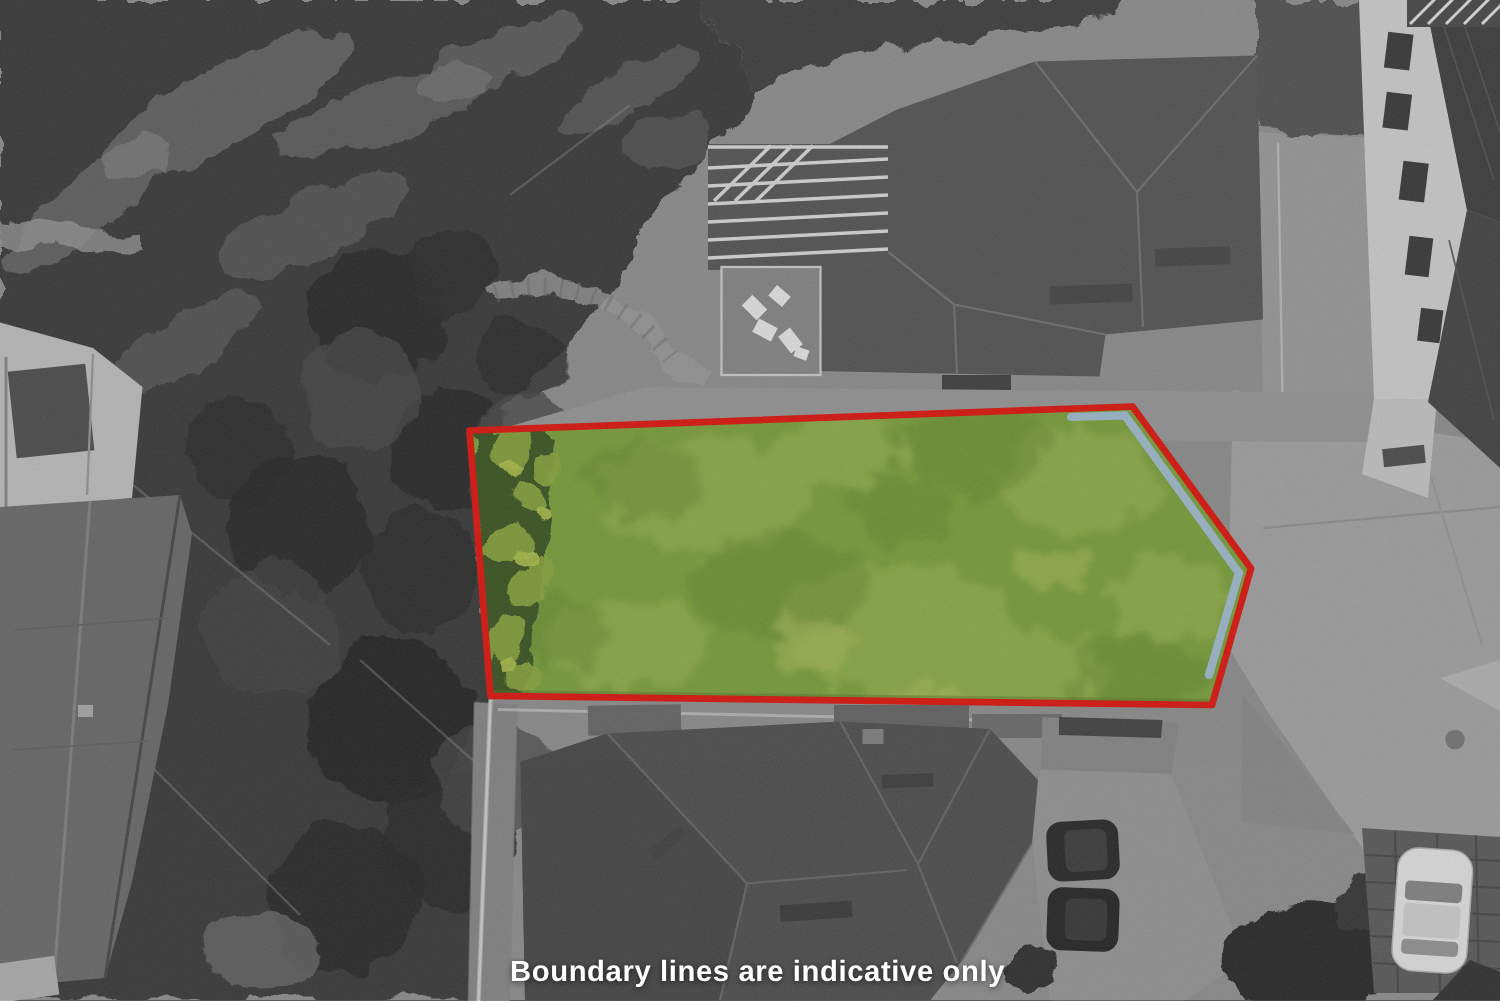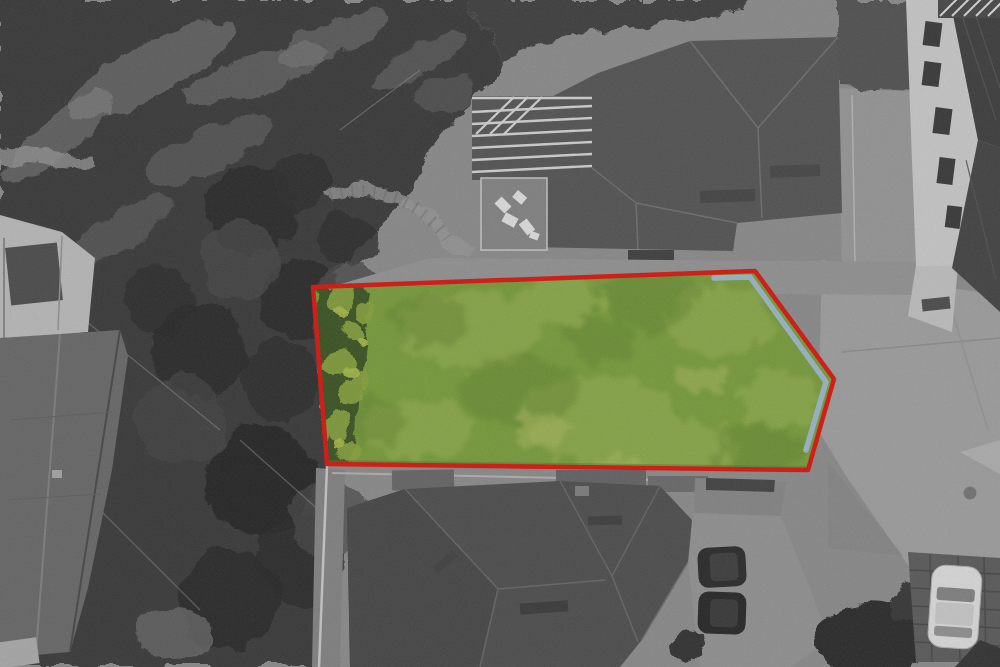--- a/index.html
+++ b/index.html
@@ -300,13 +300,14 @@
       <line x1="327" y1="464" x2="808" y2="470" stroke="#5a7d2e" stroke-width="8" opacity="0.45"></line>
     </g>
     <polyline fill="none" stroke-linecap="round" points="714,278 750,277 826,382 806,450" stroke="#a6c4d6" stroke-width="5.5"></polyline>
     <polygon fill="none" stroke-linejoin="round" points="313,287 755,271 834,379 808,470 327,464" stroke="#e8140c" stroke-width="4.5"></polygon>
   </g>
 
   <rect x="0" y="0" width="1000" height="667" filter="url(#grainDark)" opacity="0.13"></rect>
   <rect x="0" y="0" width="1000" height="667" filter="url(#grainLight)" opacity="0.07"></rect>
 </svg>
 
+<div class="caption">Boundary lines are indicative only</div>
 </div>
 
 </body></html>

